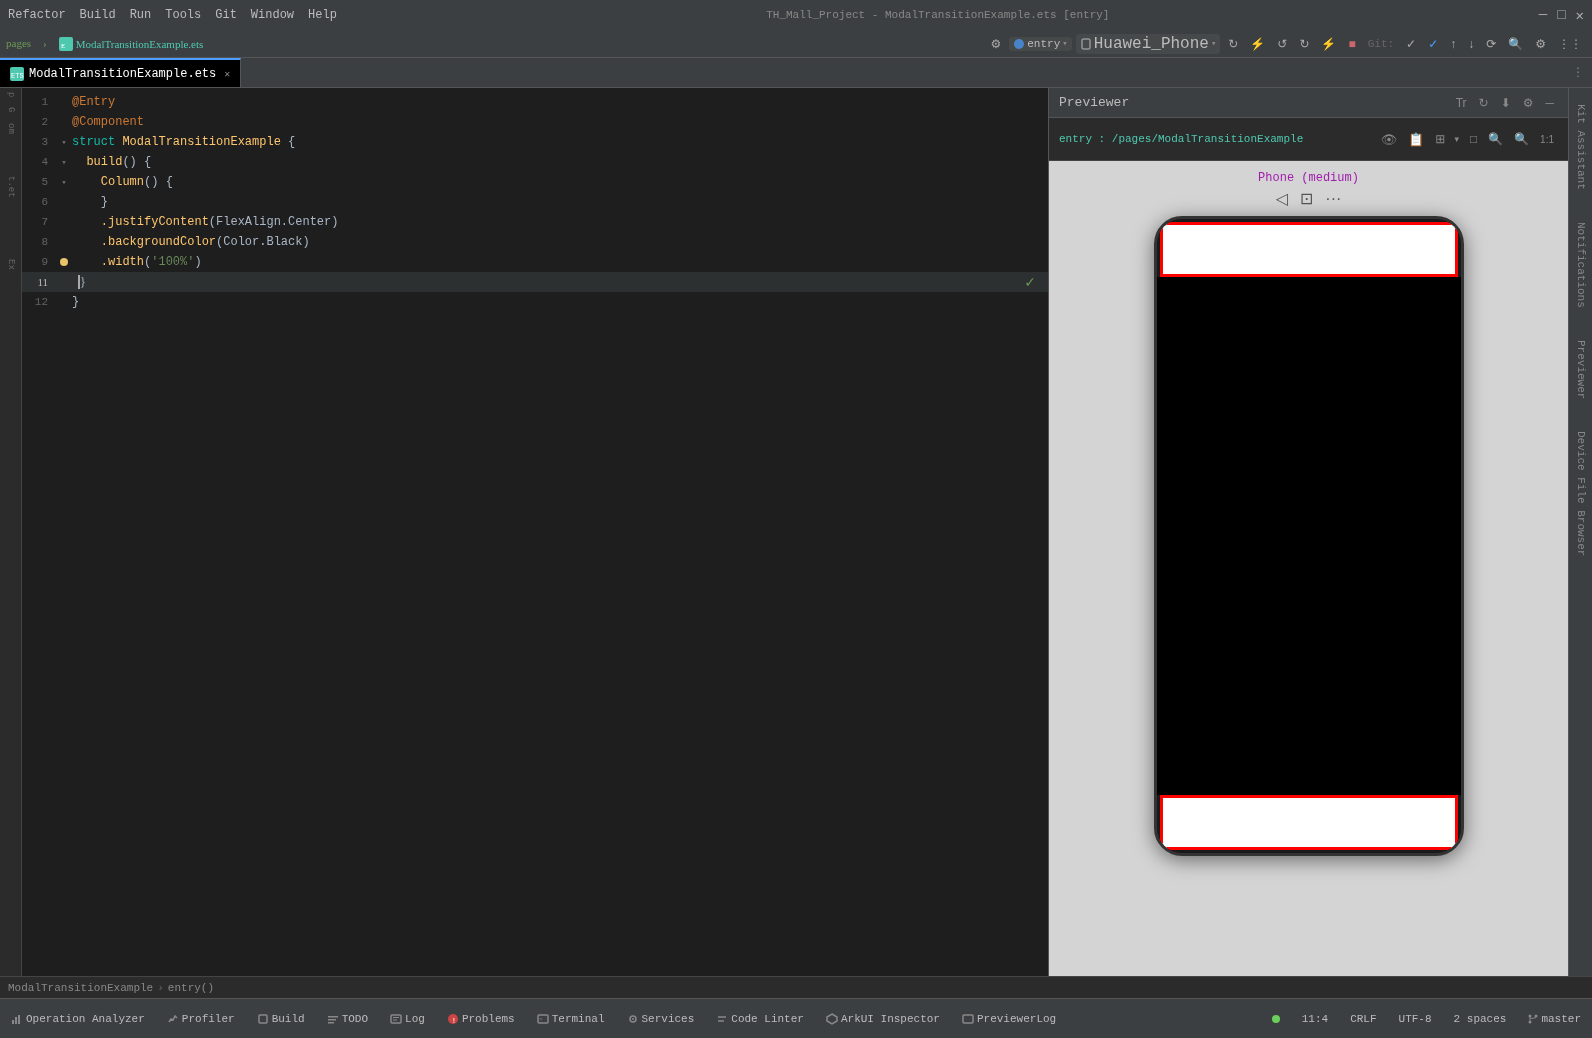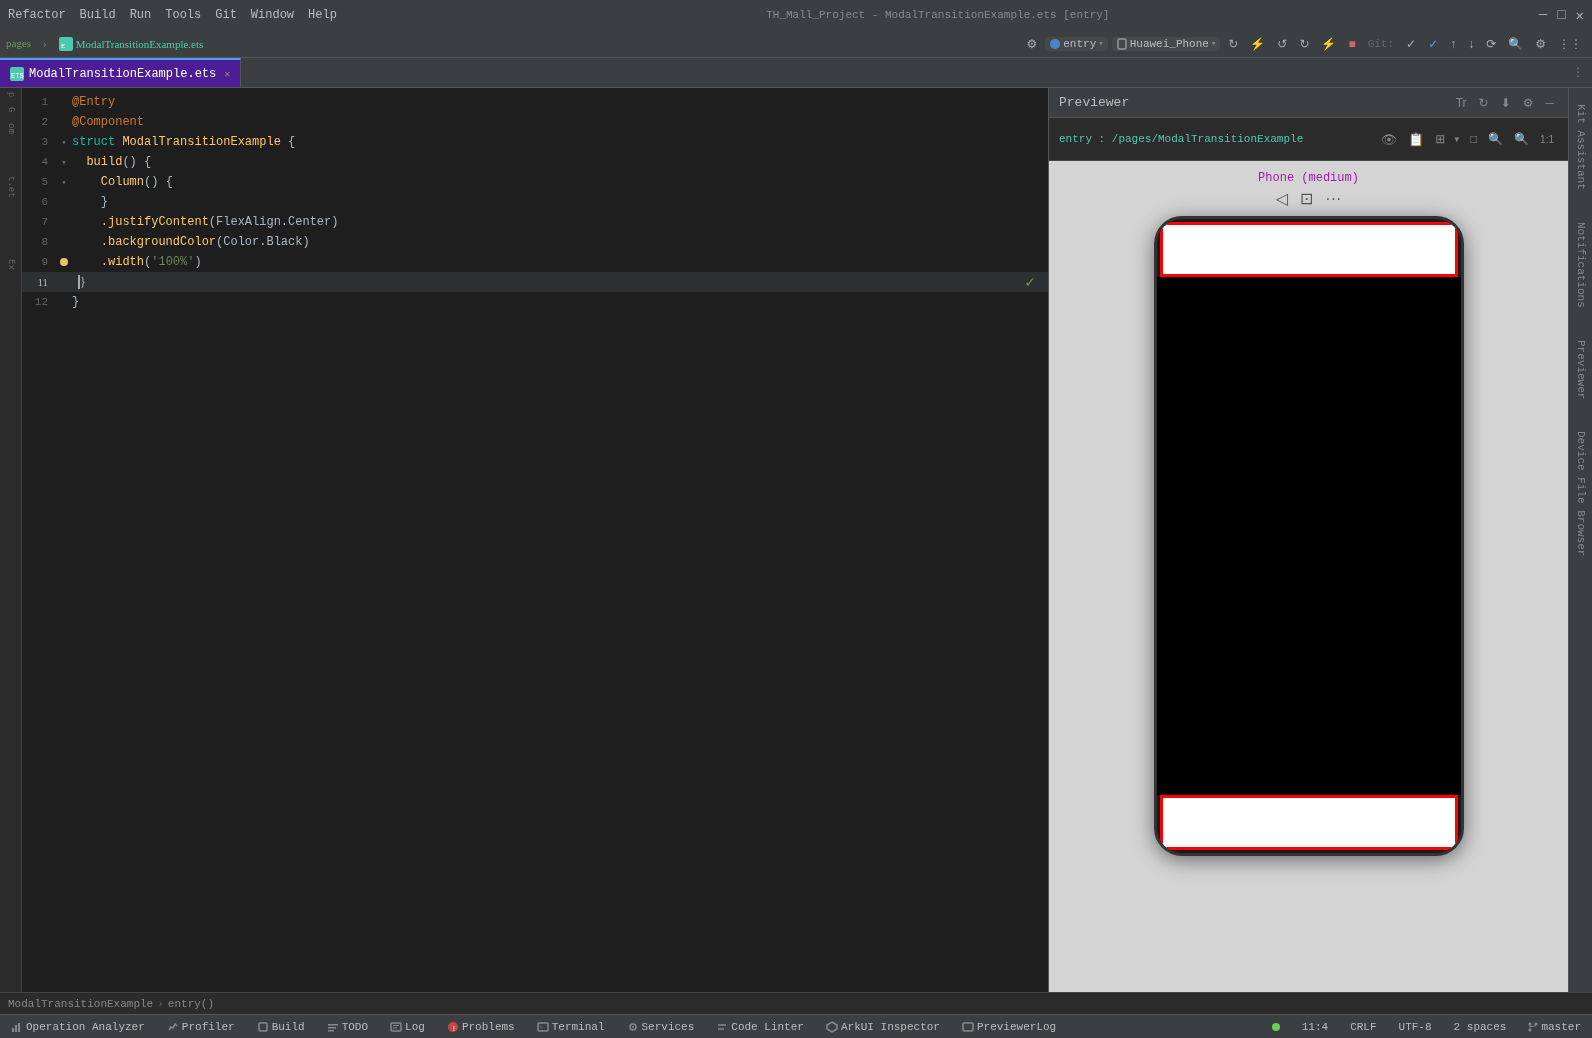--- a/index.html
+++ b/index.html
@@ -17,21 +17,21 @@
     .toolbar2 { height: 28px; background: #3c3f41; display: flex; align-items: center; padding: 0 6px; gap: 4px; border-bottom: 1px solid #555; flex-shrink: 0; }
     .toolbar2-breadcrumb { font-size: 11px; color: #6a9955; display: flex; align-items: flex-start; gap: 12px; font-family: Liberation Serif, serif; }
     .toolbar2-file { font-size: 11px; color: #4ec9b0; }
     .toolbar2-spacer { flex: 1; }
     .toolbar2-btn { background: none; border: none; color: #aaa; cursor: pointer; padding: 2px 4px; font-size: 12px; border-radius: 3px; }
     .toolbar-group { display: flex; align-items: center; gap: 2px; background: #45494a; border-radius: 3px; padding: 1px 4px; }
 
     
     .tab-bar { height: 30px; background: #3c3f41; display: flex; align-items: stretch; border-bottom: 1px solid #555; flex-shrink: 0; }
     .tab { display: flex; align-items: center; padding: 0 10px; gap: 5px; font-size: 12px; cursor: pointer; color: #bbb; border-right: 1px solid #555; }
-    .tab.active { background: #4c1d95; color: #fff; border-top: 2px solid #4a9eff; }
+    .tab.active { background: #000000; color: #fff; border-top: 2px solid #4a9eff; }
     .tab-close { font-size: 10px; color: #888; margin-left: 3px; cursor: pointer; }
     .tab-more { margin-left: auto; padding: 0 8px; color: #888; cursor: pointer; display: flex; align-items: center; }
 
     
     .main-content { flex: 1; display: flex; overflow: hidden; }
 
     
     .left-gutter { width: 22px; background: #2b2b2b; display: flex; flex-direction: column; align-items: center; padding-top: 4px; gap: 2px; font-size: 10px; color: #666; border-right: 1px solid #444; flex-shrink: 0; }
 
     
@@ -78,21 +78,21 @@
 
     
     .right-tabs { width: 24px; background: #3c3f41; display: flex; flex-direction: column; align-items: center; padding-top: 10px; gap: 20px; flex-shrink: 0; border-left: 1px solid #555; }
     .right-tab-label { writing-mode: vertical-rl; font-size: 11px; color: #888; cursor: pointer; padding: 6px 3px; border-radius: 2px; }
 
     
     .breadcrumb-bar { height: 22px; background: #2b2b2b; display: flex; align-items: center; padding: 0 8px; gap: 4px; font-size: 11px; color: #888; border-top: 1px solid #444; flex-shrink: 0; }
     .bc-arrow { color: #666; }
 
     
-    .status-bar { height: 24px; background: #3c3f41; display: flex; align-items: center; padding: 0 8px; gap: 16px; font-size: 11px; color: #bbb; border-top: 1px solid #555; flex-shrink: 0; }
+    .status-bar { height: 40px; background: #3c3f41; display: flex; align-items: center; padding: 0 8px; gap: 16px; font-size: 11px; color: #bbb; border-top: 1px solid #555; flex-shrink: 0; }
     .status-item { display: flex; align-items: center; gap: 3px; cursor: pointer; padding: 0 3px; border-radius: 2px; }
     .status-dot { width: 8px; height: 8px; background: #6bcf5b; border-radius: 50%; }
     .status-right { margin-left: auto; display: flex; align-items: center; gap: 16px; }
 
     
     ::-webkit-scrollbar { width: 6px; height: 6px; }
     ::-webkit-scrollbar-track { background: #1e1e1e; }
     ::-webkit-scrollbar-thumb { background: #555; border-radius: 3px; }
   </style>
 </head>
@@ -134,21 +134,21 @@
     <svg width="12" height="12" viewBox="0 0 12 12">
         <circle cx="6" cy="6" r="5" fill="#4a9eff" opacity="0.7"></circle>
       </svg>
     <span style="font-size:11px;color:#bbb;">entry</span>
     <span style="font-size:9px;color:#888;">▾</span>
   </div>
   <div class="toolbar-group">
     <svg width="12" height="12" viewBox="0 0 12 12">
         <rect x="2" y="1" width="8" height="10" rx="1" fill="none" stroke="#bbb" stroke-width="1"></rect>
       </svg>
-    <span style="font-size:11px;color:#bbb;">Huawei_Phone</span>
+    <span style="font-size:16px;color:#bbb;">Huawei_Phone</span>
     <span style="font-size:9px;color:#888;">▾</span>
   </div>
   <button class="toolbar2-btn">↻</button>
   <button class="toolbar2-btn">⚡</button>
   <button class="toolbar2-btn">↺</button>
   <button class="toolbar2-btn">↻</button>
   <button class="toolbar2-btn">⚡</button>
   <button class="toolbar2-btn" style="color:#cc666e;">■</button>
   <span style="margin:0 4px;color:#666;font-size:11px;">Git:</span>
   <button class="toolbar2-btn">✓</button>

